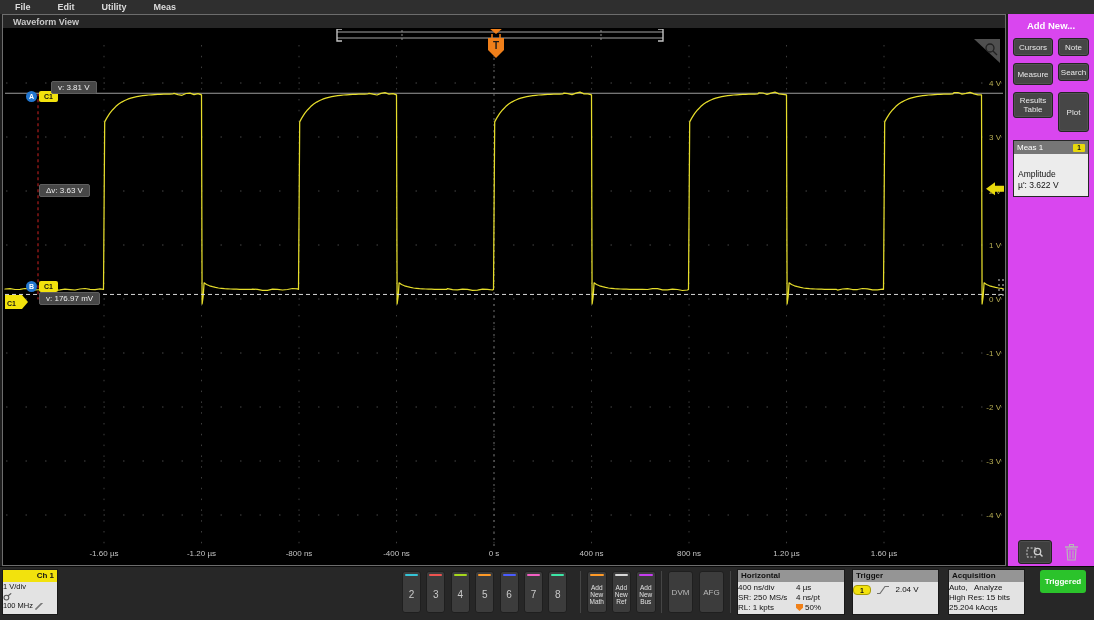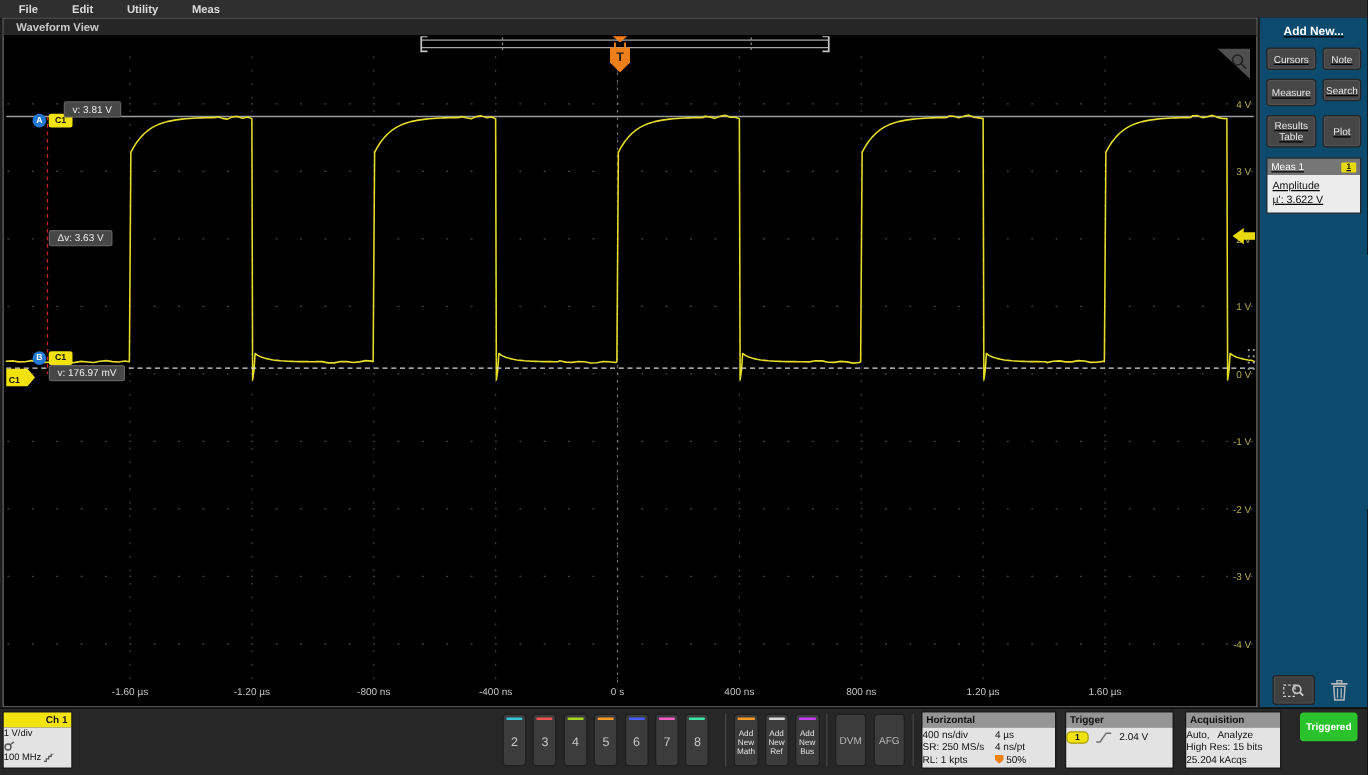--- a/index.html
+++ b/index.html
@@ -19,33 +19,33 @@
   #plot { position:absolute; left:0; top:14px; width:1002px; height:536px; }
 
   .curs-label { position:absolute; background:#474747; border:1px solid #5f5f5f; border-radius:2px;
                 color:#ededed; font-size:8px; line-height:11px; height:13px; padding:0 6px; z-index:3; white-space:nowrap;}
   .badge-circle { position:absolute; width:11px; height:11px; border-radius:50%; background:#2277d0;
                   color:#fff; font-size:7px; font-weight:bold; text-align:center; line-height:11px; z-index:3; }
   .badge-c1 { position:absolute; width:19px; height:11px; border-radius:2px; background:#f2e20d;
               color:#141414; font-size:7px; font-weight:bold; text-align:center; line-height:11px; z-index:3; }
 
   
-  #sidebar { position:absolute; left:1008px; top:14px; width:86px; height:552px; background:#0c4a6e;
-             padding:2px 5px;text-decoration:underline; }
+  #sidebar { position:absolute; left:1008px; top:14px; width:86px; height:552px; background:#d946ef;
+             padding:2px 5px; }
   .sb-title { text-align:center; color:#fff; font-size:9.5px; font-weight:bold; margin:4px 0 7px; }
   .sb-row { display:flex; gap:5px; margin-bottom:7px; }
   .sb-btn { background:#464646; border:1px solid #252525; box-shadow:inset 0 0 0 1px #525252;
             border-radius:3px; color:#e8e8e8; font-size:8px; text-align:center;
             display:flex; align-items:center; justify-content:center; line-height:9px; }
   .meas { margin-top:8px; border:1px solid #272727; }
   .meas-h { background:#767676; height:13px; display:flex; align-items:center; padding:0 3px;
             color:#fff; font-size:8px; }
   .meas-badge { margin-left:auto; background:#e8d90c; color:#141414; font-size:6.5px; font-weight:bold;
                 width:12px; height:8px; line-height:8px; text-align:center; border-radius:1px; }
-  .meas-body { background:#ececec; color:#111; font-size:8.5px; line-height:11px; padding:3px 4px 5px; }
+  .meas-body { background:#ececec; color:#111; font-size:8.5px; line-height:11px; padding:15px 4px 5px; }
   #sb-tools { position:absolute; left:0; top:524px; width:86px; height:28px; display:flex;
               align-items:center; gap:12px; padding-left:10px; }
   #zoom-box-btn { width:34px; height:24px; background:#3f3f3f; border:1px solid #242424;
                   box-shadow:inset 0 0 0 1px #4e4e4e; border-radius:3px; display:flex;
                   align-items:center; justify-content:center; }
 
   
   #bottombar { position:absolute; left:0; top:566px; width:1094px; height:54px; background:#272727;
                border-top:1px solid #090909; }
   .panel { position:absolute; top:2px; height:46px; border:1px solid #191919; }
@@ -169,21 +169,21 @@
       <div class="sb-row">
         <div class="sb-btn" style="height: 18px; flex: 0 0 40px;">Cursors</div>
         <div class="sb-btn" style="height: 18px; flex: 1 1 0%;">Note</div>
       </div>
       <div class="sb-row">
         <div class="sb-btn" style="height: 22px; flex: 0 0 40px;">Measure</div>
         <div class="sb-btn" style="height: 18px; flex: 1 1 0%;">Search</div>
       </div>
       <div class="sb-row">
         <div class="sb-btn" style="height: 26px; flex: 0 0 40px;">Results Table</div>
-        <div class="sb-btn" style="height: 26px; flex: 1 1 0%; text-align: right;">Plot</div>
+        <div class="sb-btn" style="height: 40px; flex: 1 1 0%; text-align: right;">Plot</div>
       </div>
     </div>
 
   <div class="meas">
     <div class="meas-h">
       <span>Meas 1</span>
       <span class="meas-badge">1</span>
     </div>
     <div class="meas-body">
       <div>Amplitude</div>

